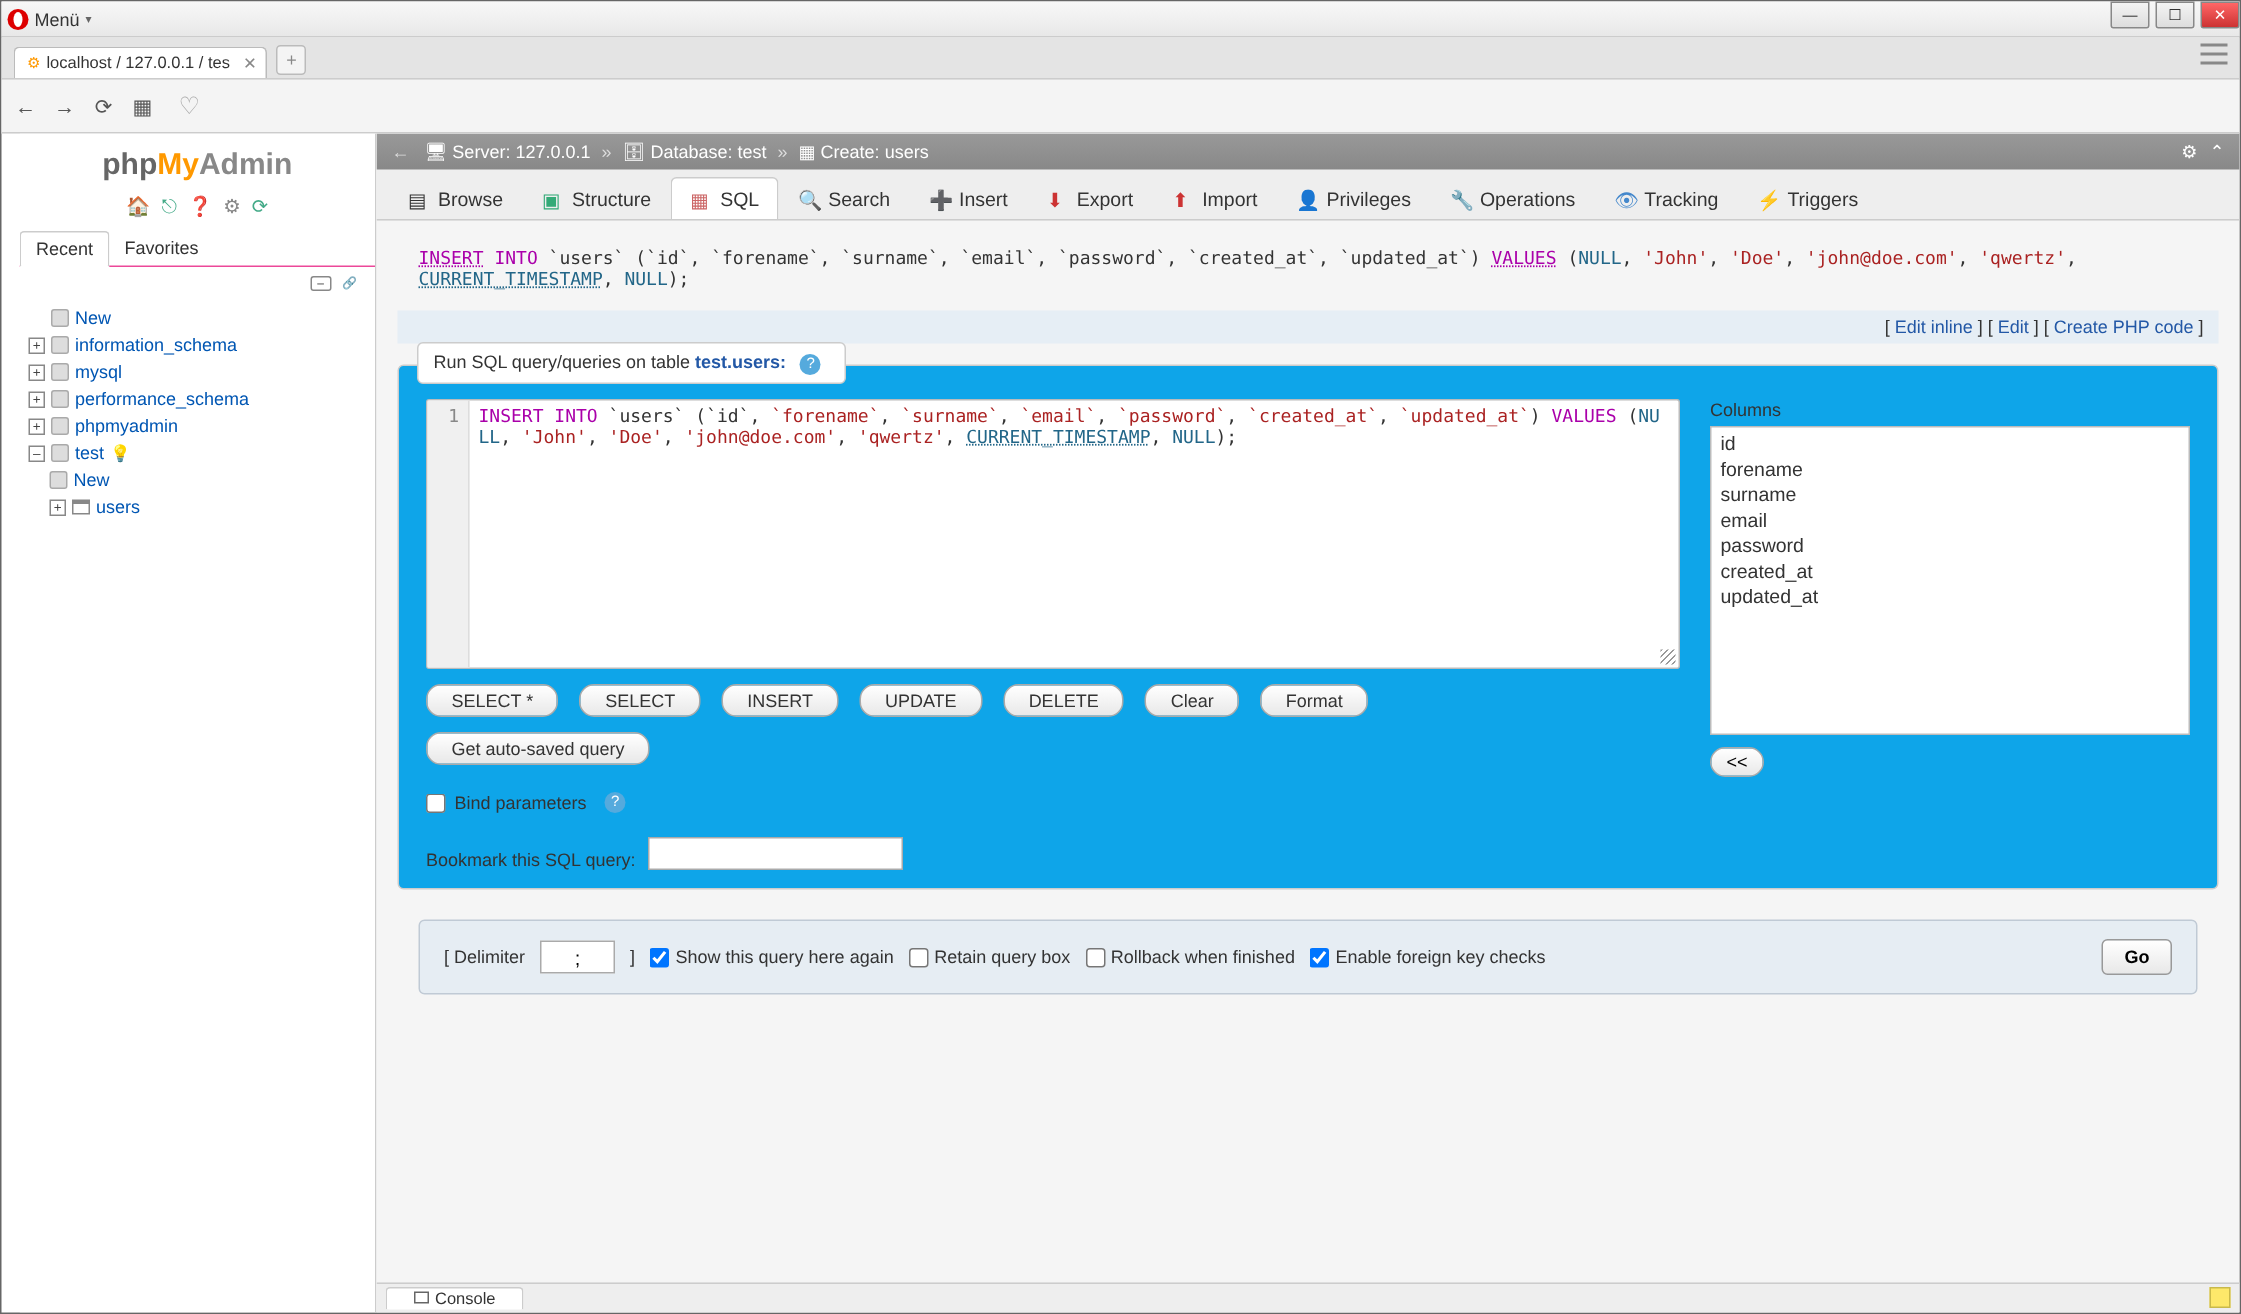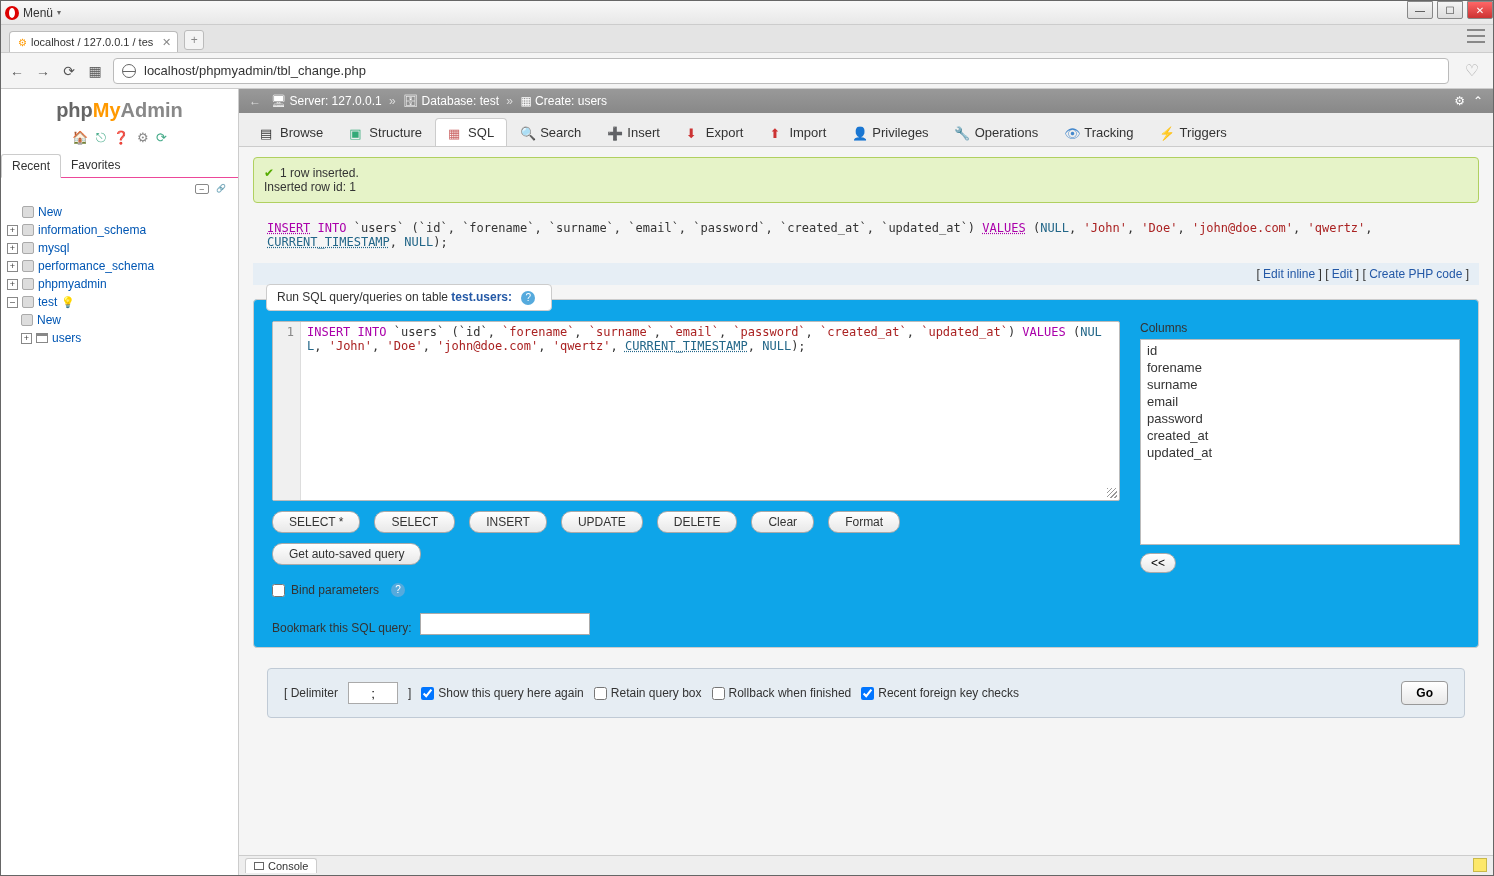--- a/index.html
+++ b/index.html
@@ -17,21 +17,21 @@
 .tab-close { position:absolute; right:6px; top:4px; font-size:11px; color:#888;}
 .newtabbtn { width:20px; height:20px; border:1px solid #bbb; background:#f4f4f4; border-radius:3px; margin:2px 0 2px 6px; display:flex; align-items:center;justify-content:center; color:#888;}
 .menubtn { position:absolute; right:8px; top:4px; width:18px; height:14px; display:flex; flex-direction:column; justify-content:space-between;}
 .menubtn div{height:2px;background:#888;}
 .addressbar { height: 36px; background:#f4f4f4; border-bottom:1px solid #ccc; display:flex; align-items:center; padding:0 8px; gap:10px;}
 .navicon { width:16px; height:16px; color:#555; font-size:14px; display:flex; align-items:center; justify-content:center;}
 .urlbox { flex:1; height:26px; border:1px solid #bbb; border-radius:4px; background:#fff; display:flex; align-items:center; padding:0 8px; gap:8px; font-size:13px; color:#333;}
 .globe { width:14px; height:14px; border:1px solid #666; border-radius:50%; position:relative;}
 .globe::after{content:"";position:absolute;left:0;right:0;top:6px;height:1px;background:#666;}
 .heart { color:#aaa; font-size:16px; padding:0 6px;}
-.content { flex:1; display:flex; overflow:hidden;}
+.content { flex:1; display:flex; overflow:hidden;margin-left:12px;}
 .sidebar { width: 238px; background:#fff; border-right:1px solid #ccc; display:flex; flex-direction:column; padding-top:6px;}
 .pma-logo { text-align:center; font-size:20px; font-weight:bold; padding:4px 0;}
 .pma-logo .php { color:#666; }
 .pma-logo .my { color:#f90; }
 .pma-logo .admin { color:#888; }
 .sidebar-icons { text-align:center; padding:4px 0;}
 .sidebar-icons span { margin:0 2px; font-size:13px;}
 .sbtabs { display:flex; border-bottom:1px solid #ec4899; margin-top:4px;}
 .sbtab { padding:4px 10px; font-size:12px; color:#333;}
 .sbtab.active { border:1px solid #ccc; border-bottom:1px solid #fff; background:#fff; border-radius:3px 3px 0 0; margin-bottom:-1px;}
@@ -85,21 +85,21 @@
 .smallbtn { background:linear-gradient(#fff,#e8e8e8); border:1px solid #aaa; border-radius:10px; padding:2px 10px; margin-top:8px; font-size:12px;}
 .bindrow { margin:10px 0 0 18px; font-size:12px; display:flex; align-items:center; gap:6px;}
 .bookmark { margin:16px 0 0 18px; font-size:12px; display:flex; align-items:flex-end; gap:8px;}
 .bookmark input[type=text]{ border:1px solid #aaa; height:22px; width:170px; padding:0 4px;}
 .footer-sql { background:#e6edf3; border:1px solid #c0cad5; border-radius:4px; margin:20px 14px 0; padding:12px 16px; display:flex; align-items:center; justify-content:space-between; font-size:12px;}
 .footer-left { display:flex; align-items:center; gap:10px; flex-wrap:wrap;justify-content:center;}
 .delim-input { border:1px solid #aaa; height:22px; width:50px; text-align:center;}
 .chk { display:flex; align-items:center; gap:4px;}
 .gobtn { background:linear-gradient(#fff,#e8e8e8); border:1px solid #999; border-radius:4px; padding:4px 14px; font-size:12px; font-weight:bold;}
 .console-bar { height:20px; background:#eee; border-top:1px solid #ccc; display:flex; align-items:center; padding:0 6px; font-size:11px; position:relative;}
-.console-bar .lbl{ background:#fff; border:1px solid #ccc; border-bottom:none; padding:1px 8px; border-radius:3px 3px 0 0;}
+.console-bar .lbl{ background:#fff; border:1px solid #ccc; border-bottom:none; padding:1px 18px; border-radius:3px 3px 0 0;}
 .console-bar .cico { width:10px;height:8px;border:1px solid #666;margin-right:4px;display:inline-block;}
 .yellow-sq{position:absolute;right:6px;top:2px;width:14px;height:14px;background:#fde86a;border:1px solid #c9b94a;}
 input[type=checkbox]{width:13px;height:13px;}
 </style>
 </head>
 <body>
 
 <div class="window">
   <div class="titlebar">
     <div class="opera">
@@ -126,24 +126,20 @@
         <div></div>
         <div></div>
       </div>
   </div>
 
   <div class="addressbar">
     <span class="navicon">←</span>
     <span class="navicon">→</span>
     <span class="navicon">⟳</span>
     <span class="navicon">▦</span>
-    <div class="urlbox">
-      <span class="globe"></span>
-      <span>localhost/phpmyadmin/tbl_change.php</span>
-    </div>
     <span class="heart">♡</span>
   </div>
 
   <div class="content">
     <div class="sidebar">
       <div class="pma-logo">
         <span class="php">php</span><span class="my">My</span><span class="admin">Admin</span>
       </div>
       <div class="sidebar-icons">
         <span>🏠</span>
@@ -264,24 +260,20 @@
             <span class="ico" style="color:#48c;">👁</span>
             <span>Tracking</span>
           </div>
         <div class="mtab">
             <span class="ico" style="color:#c66;">⚡</span>
             <span>Triggers</span>
           </div>
       </div>
 
       <div class="mainbody">
-        <div class="notice">
-          <div><span class="check">✔</span><span>1 row inserted.</span></div>
-          <div>Inserted row id: 1</div>
-        </div>
 
         <div class="sqlshow">
           <span class="kw">INSERT</span> <span class="kw2">INTO</span> <span>`users`</span> <span>(</span><span>`id`, `forename`, `surname`, `email`, `password`, `created_at`, `updated_at`</span><span>)</span> <span class="kw">VALUES</span> <span>(</span><span class="num">NULL</span><span>, </span><span class="str">'John'</span><span>, </span><span class="str">'Doe'</span><span>, </span><span class="str">'john@doe.com'</span><span>, </span><span class="str">'qwertz'</span><span>, </span><span class="fn">CURRENT_TIMESTAMP</span><span>, </span><span class="num">NULL</span><span>);</span>
         </div>
 
         <div class="editlinks">
           [ <a>Edit inline</a> ] [ <a>Edit</a> ] [ <a>Create PHP code</a> ]
         </div>
 
         <div class="sqlbox">
@@ -349,21 +341,21 @@
             <label class="chk">
                 <input type="checkbox" style="">
                 <span>Retain query box</span>
               </label>
             <label class="chk">
                 <input type="checkbox" style="">
                 <span>Rollback when finished</span>
               </label>
             <label class="chk">
                 <input type="checkbox" checked="" style="">
-                <span>Recent foreign key checks</span>
+                <span>Enable foreign key checks</span>
               </label>
           </div>
           <button class="gobtn">Go</button>
         </div>
       </div>
 
       <div class="console-bar">
         <span class="lbl"><span class="cico"></span><span>Console</span></span>
         <span class="yellow-sq"></span>
       </div>

